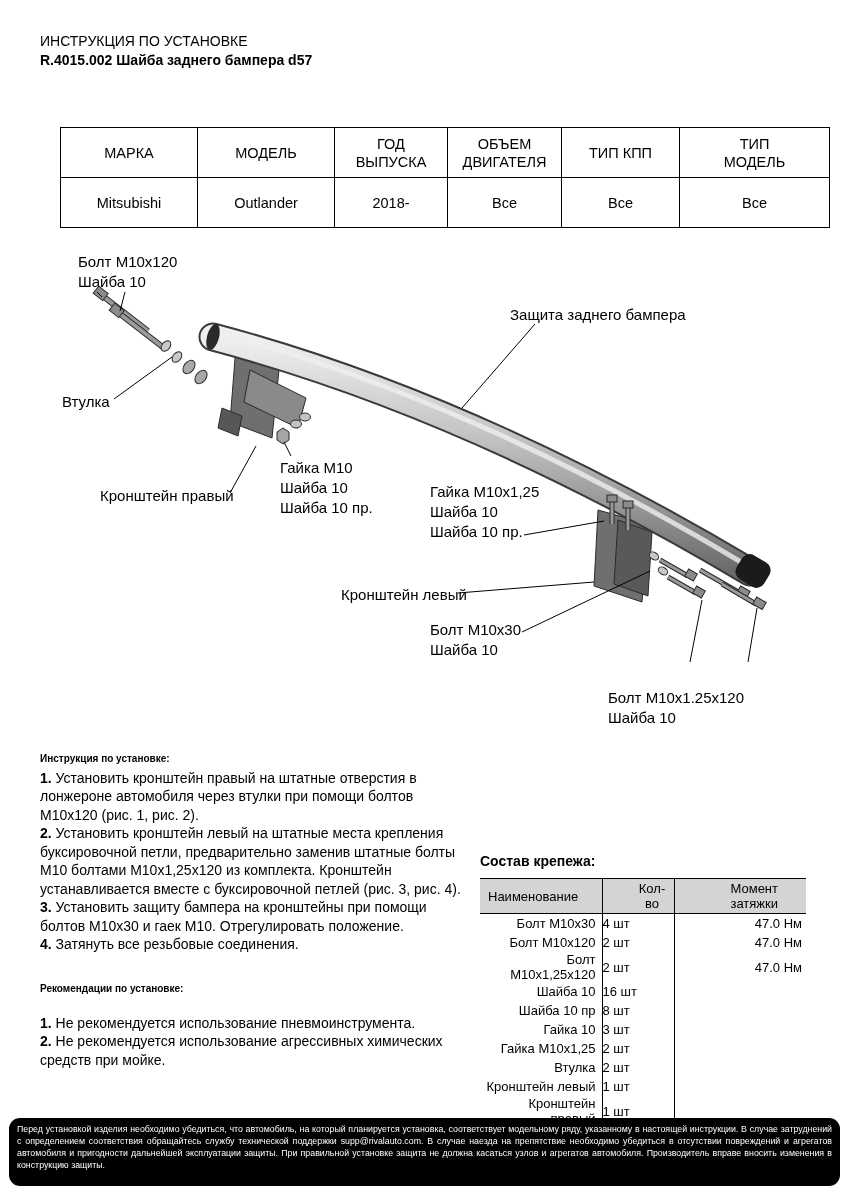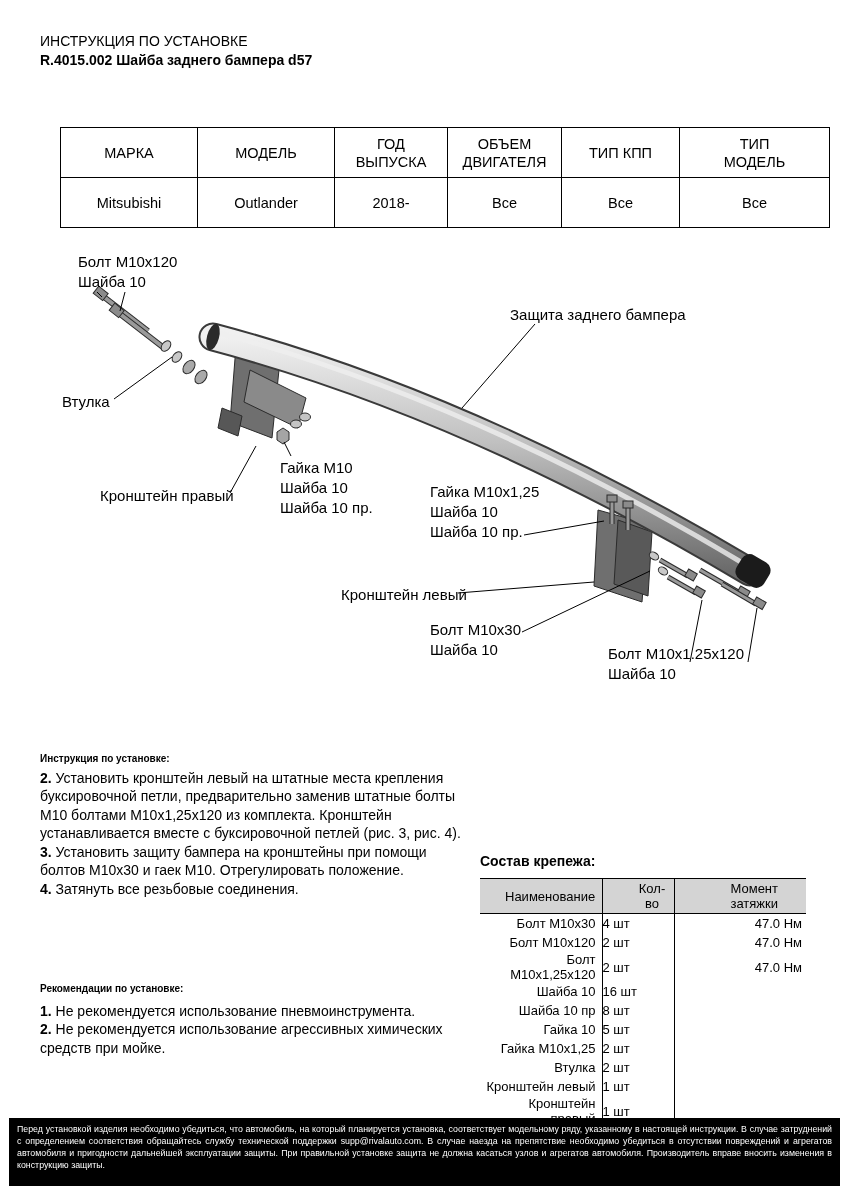--- a/index.html
+++ b/index.html
@@ -26,47 +26,47 @@
   .diagram svg { position:absolute; left:0; top:0; }
   .dlabel { position:absolute; font-size:15px; line-height:20px; white-space:pre-line; }
   .lbl1 { left:78px;  top:12px; }
   .lbl2 { left:510px; top:65px; }
   .lbl3 { left:62px;  top:152px; }
   .lbl4 { left:280px; top:218px; }
   .lbl5 { left:100px; top:246px; }
   .lbl6 { left:430px; top:242px; }
   .lbl7 { left:341px; top:345px; }
   .lbl8 { left:430px; top:380px; }
-  .lbl9 { left:608px; top:404px; }
+  .lbl9 { left:608px; top:448px; }
 
   
   .instructions { position:absolute; left:40px; top:750px; width:432px; font-size:14px; line-height:18.5px; }
   .recommendations { position:absolute; left:40px; top:980px; width:432px; font-size:14px; line-height:18.5px; }
   .sec-title { font-weight:bold; margin:0; font-size:10px; }
-  .recommendations .sec-title { margin-bottom:3px; }
+  .recommendations .sec-title { margin-bottom:15px; }
   .item { margin:0; }
 
   
   .fasteners { position:absolute; left:480px; top:853px; width:326px; }
   .fasteners-title { font-weight:bold; font-size:14px; margin:0 0 9px 0; }
   .fasteners-table { border-collapse:collapse; width:326px; table-layout:fixed; font-size:13px; border-top:1px solid #000; }
   .fasteners-table th { background:#d4d4d4; border-bottom:1px solid #000; font-weight:normal; height:24px; padding:2px 4px; }
   .fasteners-table th + th, .fasteners-table td + td { border-left:1px solid #000; }
   .fasteners-table td { height:19px; padding:0 4px; }
-  .fasteners-table th.h-name { text-align:left; padding-left:25px; }
+  .fasteners-table th.h-name { text-align:left; padding-left:8px; }
   .fasteners-table th.h-qty, .fasteners-table th.h-torque { text-align:center;padding-left:32px; }
   .fasteners-table td.c-name { text-align:right; padding-right:6px; }
   .fasteners-table td.c-qty { text-align:left; padding-left:0; }
   .fasteners-table td.c-torque { text-align:right; }
 
   
   .page-footer {
     position:absolute; left:9px; top:1118px; width:831px; height:68px;
     background:#000; color:#fff; font-size:8.8px; line-height:12px;
-    padding:5px 8px; box-sizing:border-box; text-align:justify; overflow:hidden;
+    padding:5px 8px; box-sizing:border-box; text-align:justify; overflow:hidden;border-radius:11px;
   }
 </style>
 </head>
 <body>
 
 <div class="page">
 
   <div class="doc-header">
     <div class="doc-title">ИНСТРУКЦИЯ ПО УСТАНОВКЕ</div>
     <div class="doc-subtitle">R.4015.002 Шайба заднего бампера d57</div>
@@ -214,20 +214,21 @@
 Шайба 10 пр.</div>
     <div class="dlabel lbl7">Кронштейн левый</div>
     <div class="dlabel lbl8">Болт М10х30
 Шайба 10</div>
     <div class="dlabel lbl9">Болт М10х1.25х120
 Шайба 10</div>
   </div>
 
   <div class="instructions">
     <p class="sec-title">Инструкция по установке:</p>
+    <p class="item"><b>1.</b> <span>Установить кронштейн правый на штатные отверстия в лонжероне автомобиля через втулки при помощи болтов М10х120 (рис. 1, рис. 2).</span></p>
     <p class="item"><b>2.</b> <span>Установить кронштейн левый на штатные места крепления буксировочной петли, предварительно заменив штатные болты М10 болтами М10х1,25х120 из комплекта. Кронштейн устанавливается вместе с буксировочной петлей (рис. 3, рис. 4).</span></p>
     <p class="item"><b>3.</b> <span>Установить защиту бампера на кронштейны при помощи болтов М10х30 и гаек М10. Отрегулировать положение.</span></p>
     <p class="item"><b>4.</b> <span>Затянуть все резьбовые соединения.</span></p>
   </div>
 
   <div class="recommendations">
     <p class="sec-title">Рекомендации по установке:</p>
     <p class="item"><b>1.</b> <span>Не рекомендуется использование пневмоинструмента.</span></p>
     <p class="item"><b>2.</b> <span>Не рекомендуется использование агрессивных химических средств при мойке.</span></p>
   </div>
@@ -268,21 +269,21 @@
           <td class="c-qty">16 шт</td>
           <td class="c-torque"></td>
         </tr>
         <tr>
           <td class="c-name">Шайба 10 пр</td>
           <td class="c-qty">8 шт</td>
           <td class="c-torque"></td>
         </tr>
         <tr>
           <td class="c-name">Гайка 10</td>
-          <td class="c-qty">5 шт</td>
+          <td class="c-qty">3 шт</td>
           <td class="c-torque"></td>
         </tr>
         <tr>
           <td class="c-name">Гайка М10х1,25</td>
           <td class="c-qty">2 шт</td>
           <td class="c-torque"></td>
         </tr>
         <tr>
           <td class="c-name">Втулка</td>
           <td class="c-qty">2 шт</td>

